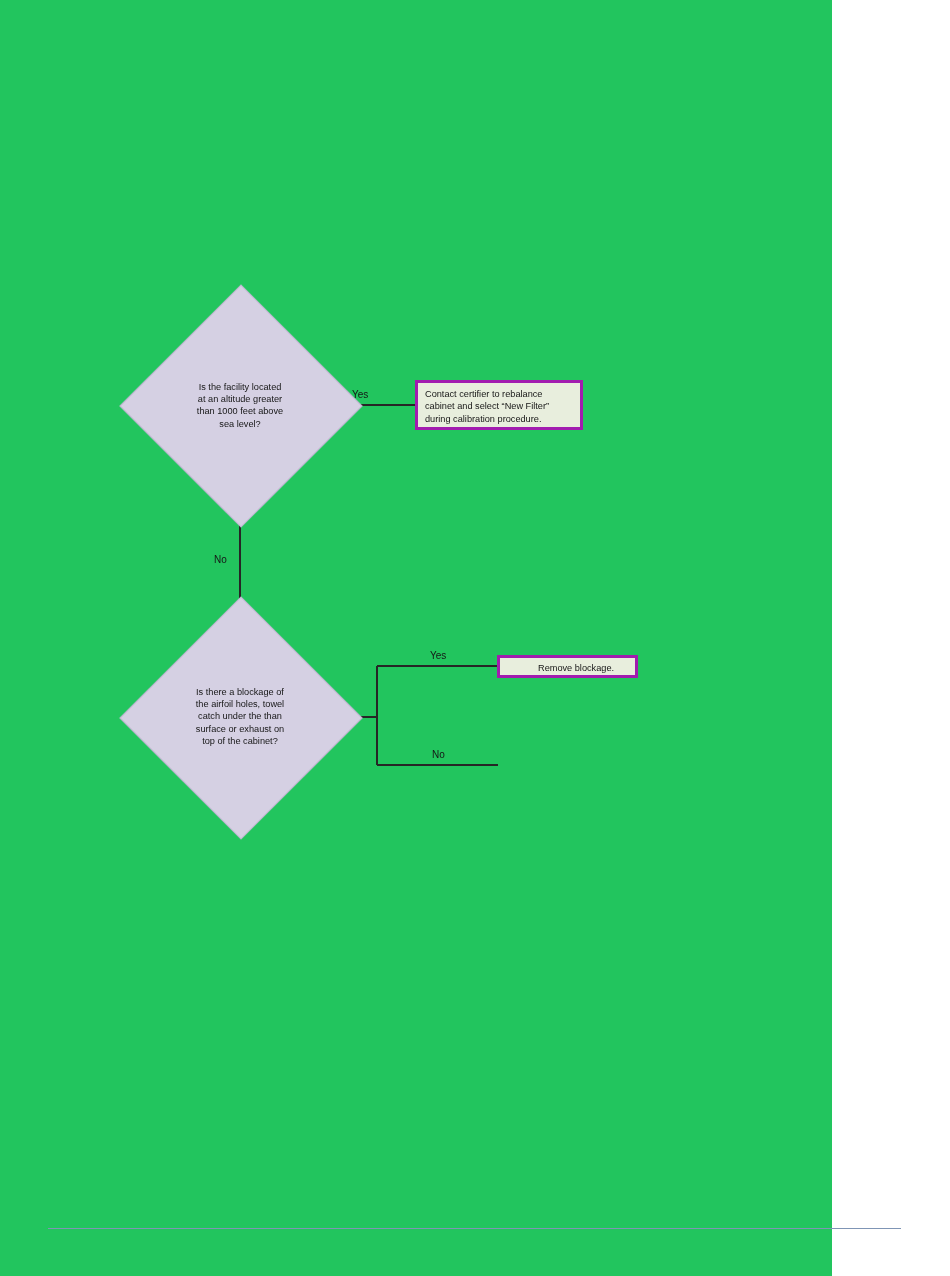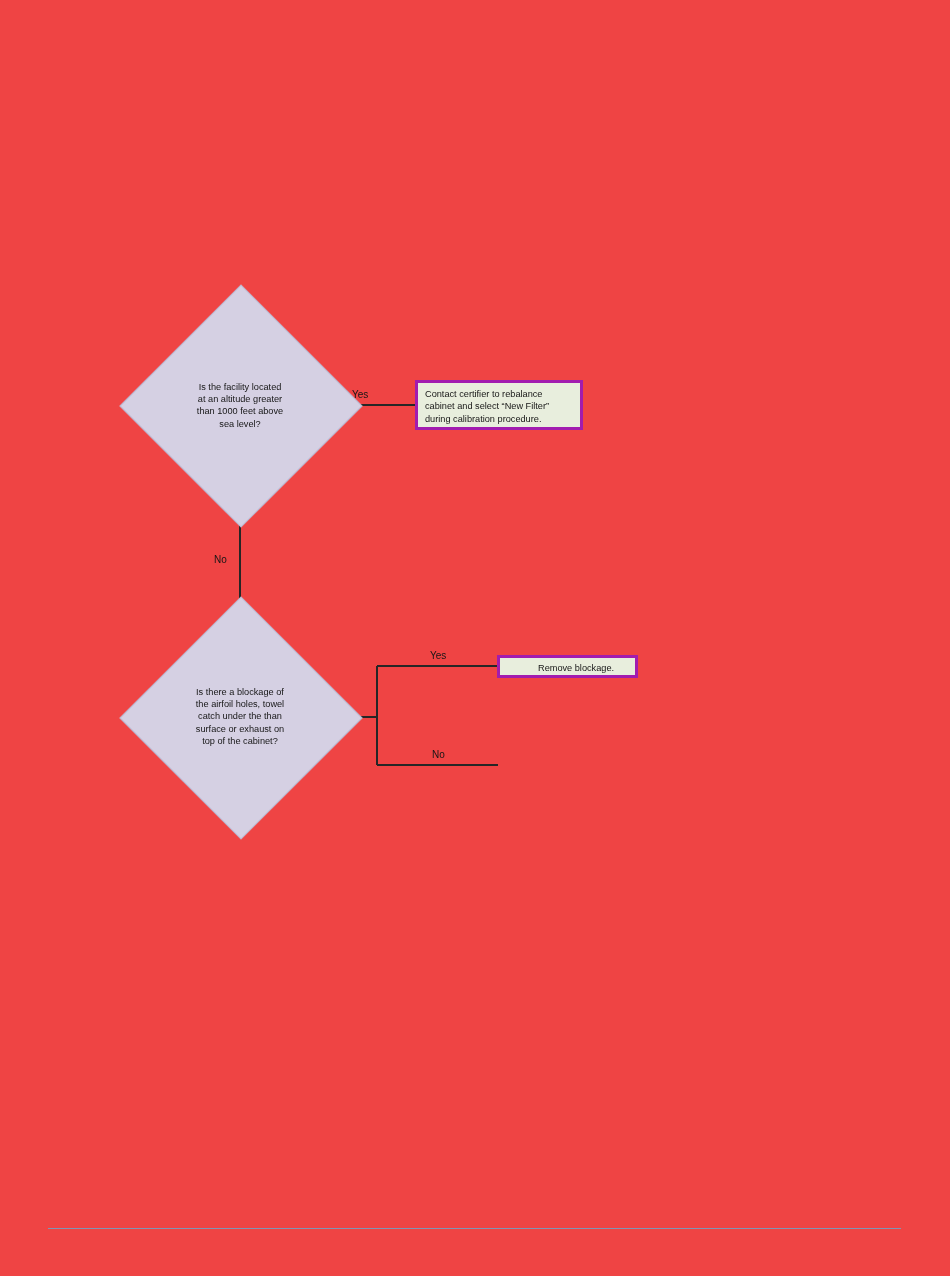--- a/index.html
+++ b/index.html
@@ -13,23 +13,23 @@
     position: relative;
     overflow: hidden;
     font-family: "Liberation Sans", sans-serif;
     color: #1a1a1a;
   }
 
   #page {
     position: absolute;
     left: 0;
     top: 0;
-    width: 950px;
+    width: 832px;
     height: 1276px;
-    background: #ef4444;
+    background: #22c55e;
   }
 
   .flow-svg {
     position: absolute;
     left: 0;
     top: 0;
     width: 950px;
     height: 1276px;
   }
 

